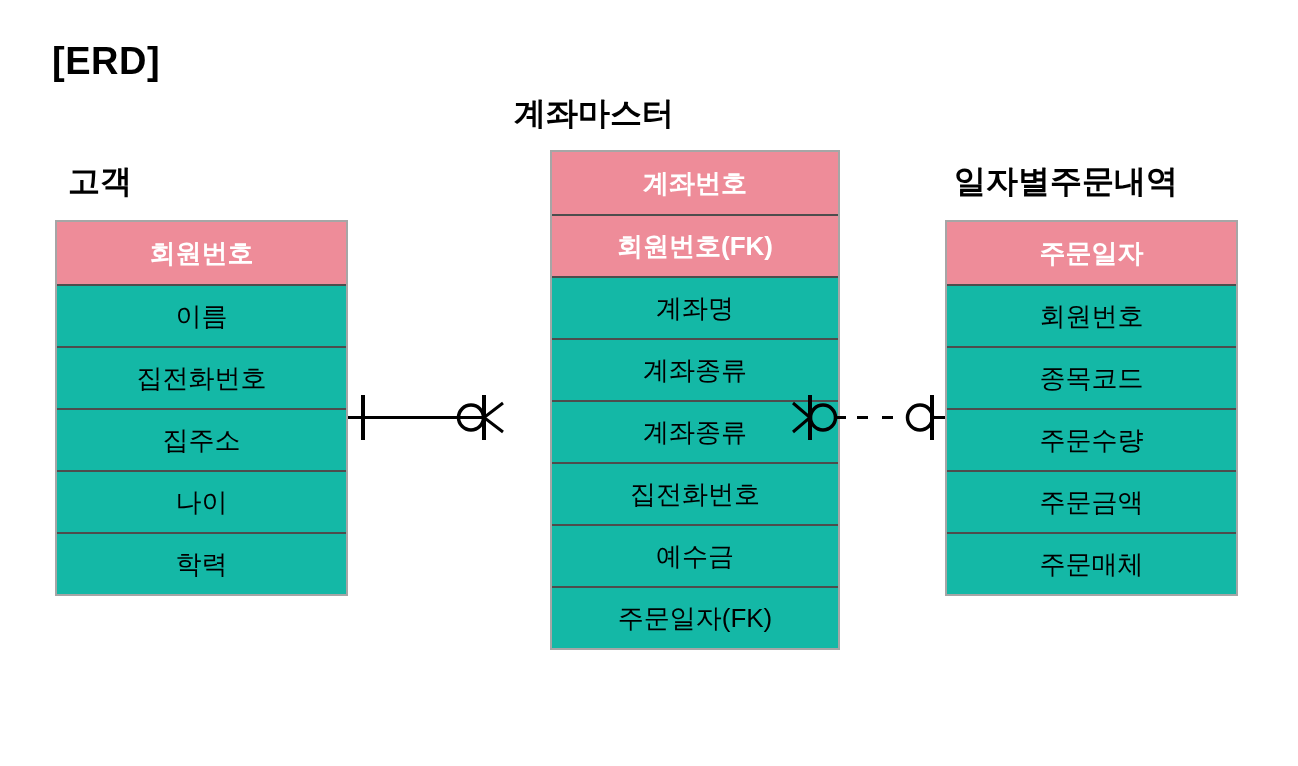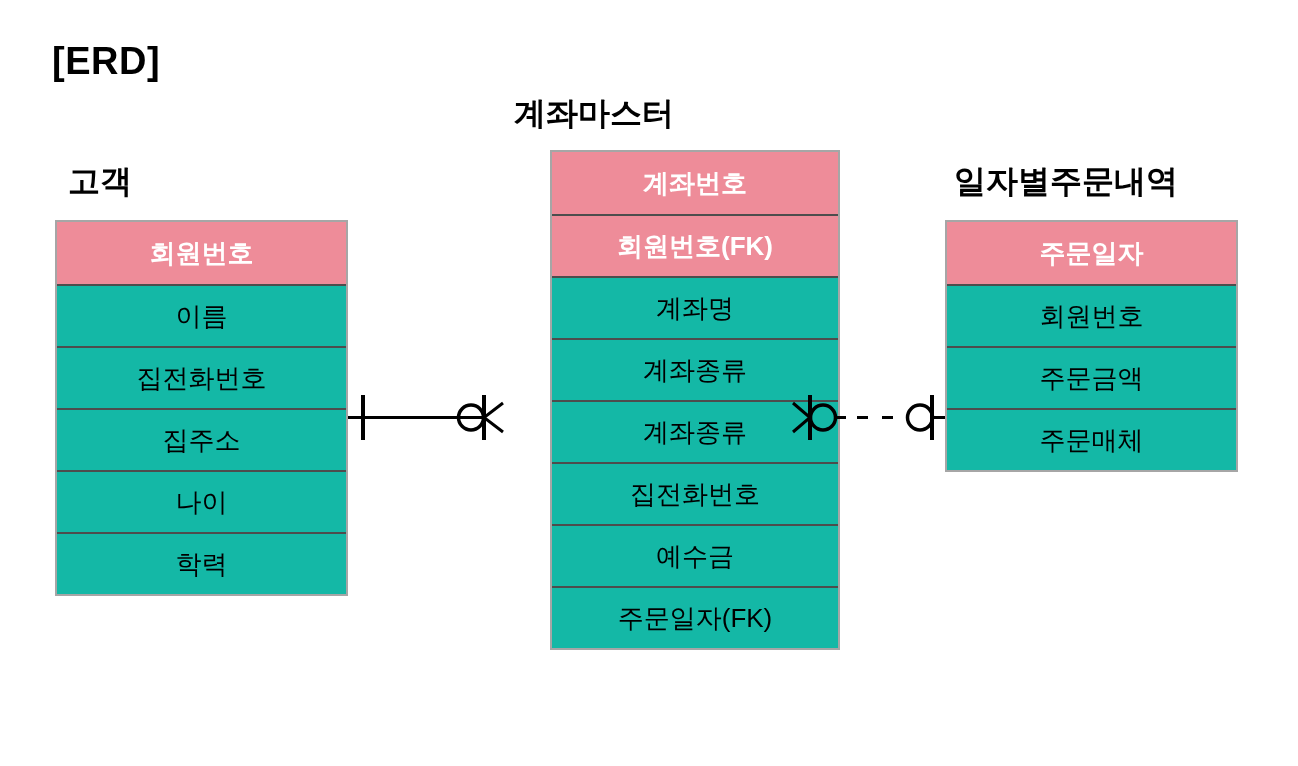--- a/index.html
+++ b/index.html
@@ -71,20 +71,22 @@
     <div class="cell">계좌종류</div>
     <div class="cell">집전화번호</div>
     <div class="cell">예수금</div>
     <div class="cell">주문일자(FK)</div>
   </div>
 
   <div class="entity-title" style="left:954px;top:160px;">일자별주문내역</div>
   <div class="entity-table" style="left:945px;top:220px;width:293px;text-align:center;">
     <div class="cell key">주문일자</div>
     <div class="cell">회원번호</div>
+    <div class="cell">종목코드</div>
+    <div class="cell">주문수량</div>
     <div class="cell">주문금액</div>
     <div class="cell">주문매체</div>
   </div>
 
   <svg class="connector" style="left:348px;top:389px;" width="155" height="58" viewBox="0 0 155 58">
     <line class="stroke" x1="0" y1="28.5" x2="136" y2="28.5" stroke-width="3"></line>
     <line class="stroke" x1="15" y1="6" x2="15" y2="51" stroke-width="4"></line>
     <circle class="stroke" cx="123" cy="28.5" r="12.5" stroke-width="3.5"></circle>
     <line class="stroke" x1="136" y1="6" x2="136" y2="51" stroke-width="4"></line>
     <path class="stroke" d="M155,14 L136,28.5 L155,43" stroke-width="3"></path>

